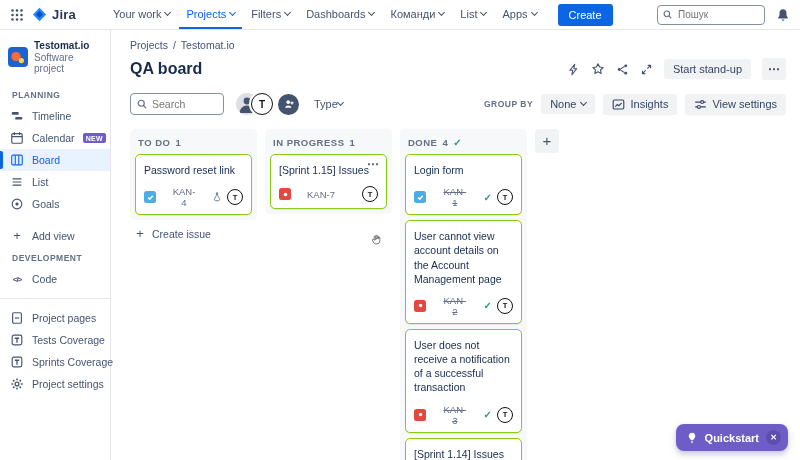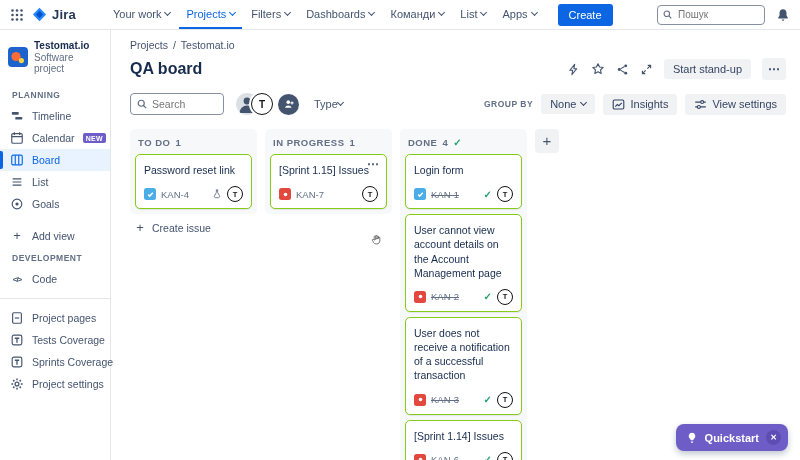--- a/index.html
+++ b/index.html
@@ -94,21 +94,21 @@
   .board { display:flex; align-items:flex-start; gap:8px; margin-top:14px; }
   .col-wrap { width:127px; flex:none; }
   .column { background:#F7F8F9; border-radius:5px; padding-bottom:5px; }
   .col-header { display:flex; align-items:center; gap:5px; padding:8px 8px 5px;
     font-size:9.5px; font-weight:bold; color:#626F86; letter-spacing:.5px; }
   .col-check { color:#22A06B; font-size:10px; font-weight:bold; }
   .cards { display:flex; flex-direction:column; gap:5px; padding:1px 5px 0; }
   .card { position:relative; background:#fff; border:1px solid #84cc16; border-radius:5px;
     padding:8px 8px 6px; box-shadow:0 1px 1px rgba(9,30,66,.08); cursor:pointer; }
   .card-title { font-size:10.5px; color:#172B4D; line-height:1.35; }
-  .card-meta { display:flex; align-items:center; gap:5px; margin-top:9px; }
+  .card-meta { display:flex; align-items:center; gap:16px; margin-top:9px;text-align:center; }
   .type-ic { width:12px; height:12px; border-radius:2.5px; flex:none;
     display:flex; align-items:center; justify-content:center; }
   .type-ic.task { background:#4BADE8; }
   .type-ic.bug { background:#E2483D; }
   .issue-key { font-size:9.5px; font-weight:500; color:#626F86; }
   .issue-key.done { text-decoration:line-through; }
   .meta-right { margin-left:auto; display:flex; align-items:center; gap:5px; }
   .done-check { color:#22A06B; font-size:10px; font-weight:bold; }
   .avatar-t.card-av { width:16px; height:16px; font-size:7.5px; border-width:1.4px; flex:none; }
   .card-more { position:absolute; top:3px; right:7px; color:#44546F; font-size:12px;

